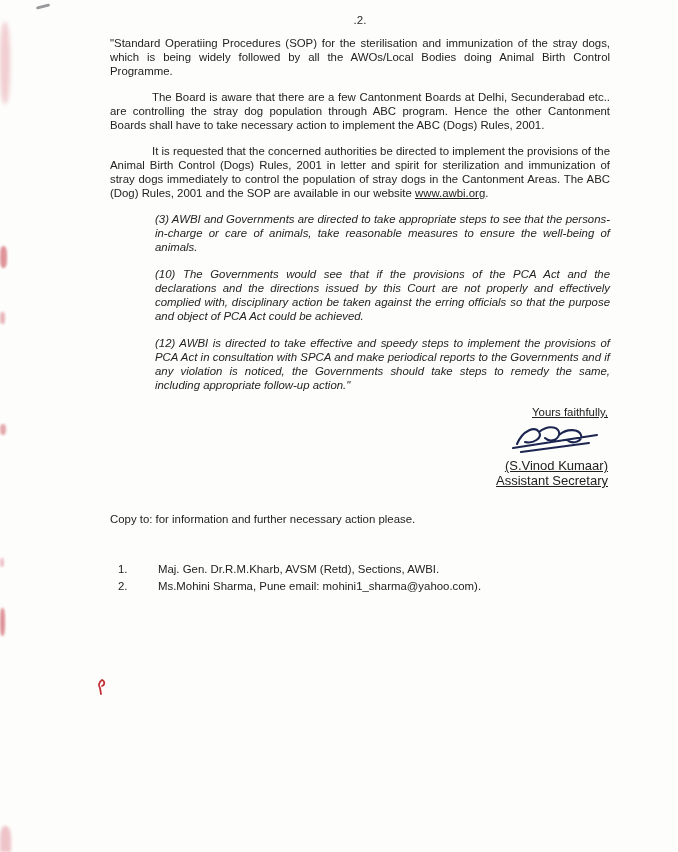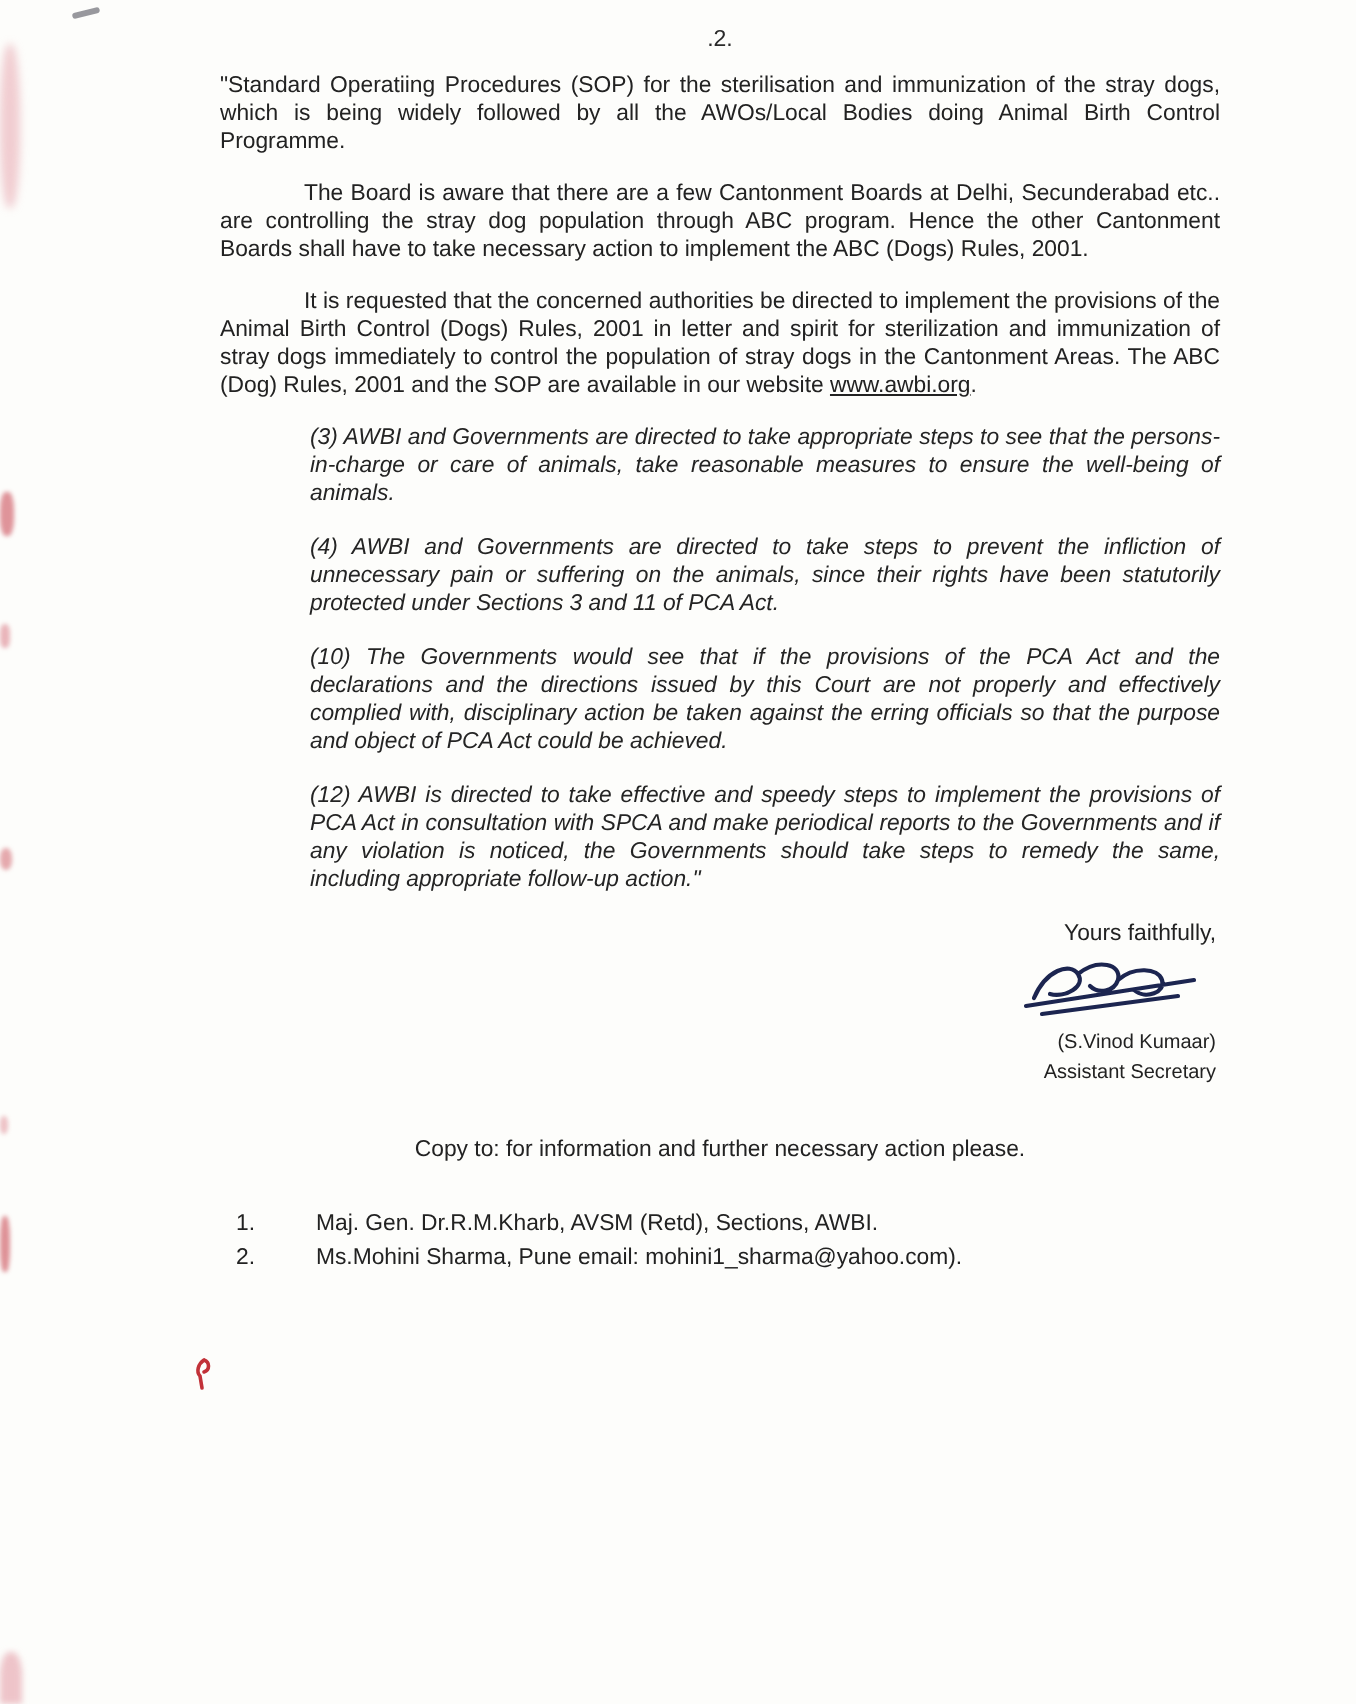--- a/index.html
+++ b/index.html
@@ -49,42 +49,42 @@
   .closing-request {
     font-size: 11.4px;
     line-height: 14px;
     margin-bottom: 14px;
     color: #222;
   }
   .signature-block {
     text-align: right;
     padding-right: 2px;
     margin-bottom: 24px;
+    text-decoration: underline;
   }
   .signature-block .salutation {
     font-size: 11.4px;
     line-height: 15px;
     color: #222;
   }
   .signature-scribble {
     display: inline-block;
     margin: 2px 6px 0 0;
   }
   .signature-block .sig-name,
   .signature-block .sig-title {
-    font-size: 10px;
+    font-size: 13px;
     line-height: 15px;
     color: #222;
   }
   .copy-heading {
     font-size: 11.4px;
     line-height: 14px;
-    margin-bottom: 22px;
-    color: #222;
-    text-align: center;
+    margin-bottom: 35px;
+    color: #222;
   }
   .copy-item {
     display: flex;
     font-size: 11.4px;
     line-height: 17px;
     color: #222;
   }
   .copy-item .num {
     width: 40px;
     margin-left: 8px;
@@ -170,21 +170,20 @@
     <p class="body-para">"Standard Operatiing Procedures (SOP) for the sterilisation and immunization of the stray dogs, which is being widely followed by all the AWOs/Local Bodies doing Animal Birth Control Programme.</p>
 
 
     <p class="body-para indent">The Board is aware that there are a few Cantonment Boards at Delhi, Secunderabad etc.. are controlling the stray dog population through ABC program. Hence the other Cantonment Boards shall have to take necessary action to implement the ABC (Dogs) Rules, 2001.</p>
 
     <p class="body-para indent"><span>It is requested that the concerned authorities be directed to implement the provisions of the Animal Birth Control (Dogs) Rules, 2001 in letter and spirit for sterilization and immunization of stray dogs immediately to control the population of stray dogs in the Cantonment Areas. The ABC (Dog) Rules, 2001 and the SOP are available in our website </span><span class="weblink">www.awbi.org</span><span>.</span></p>
 
 
     <div class="quote">(3) AWBI and Governments are directed to take appropriate steps to see that the persons-in-charge or care of animals, take reasonable measures to ensure the well-being of animals.</div>
 
-    <div class="quote">(4) AWBI and Governments are directed to take steps to prevent the infliction of unnecessary pain or suffering on the animals, since their rights have been statutorily protected under Sections 3 and 11 of PCA Act.</div>
 
     <div class="quote">(10) The Governments would see that if the provisions of the PCA Act and the declarations and the directions issued by this Court are not properly and effectively complied with, disciplinary action be taken against the erring officials so that the purpose and object of PCA Act could be achieved.</div>
 
     <div class="quote">(12) AWBI is directed to take effective and speedy steps to implement the provisions of PCA Act in consultation with SPCA and make periodical reports to the Governments and if any violation is noticed, the Governments should take steps to remedy the same, including appropriate follow-up action."</div>
 
 
     <div class="signature-block">
       <div class="salutation">Yours faithfully,</div>
       <span class="signature-scribble">
         <svg width="95" height="32" viewBox="0 0 95 32">

